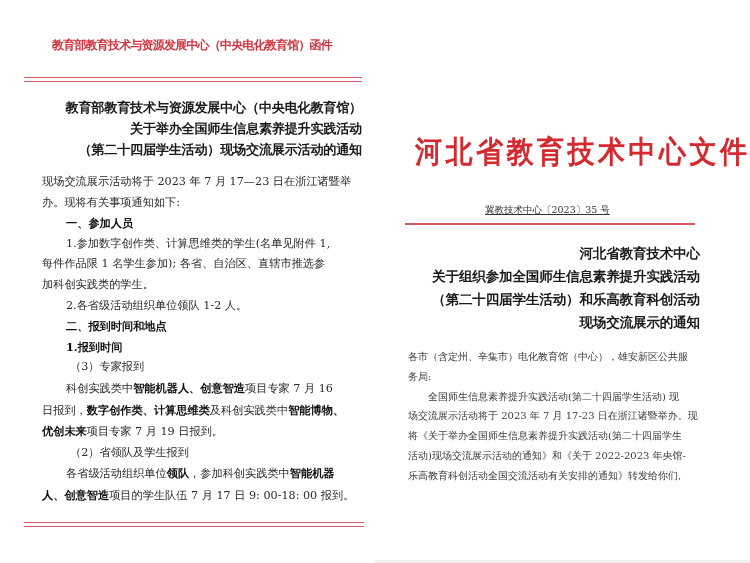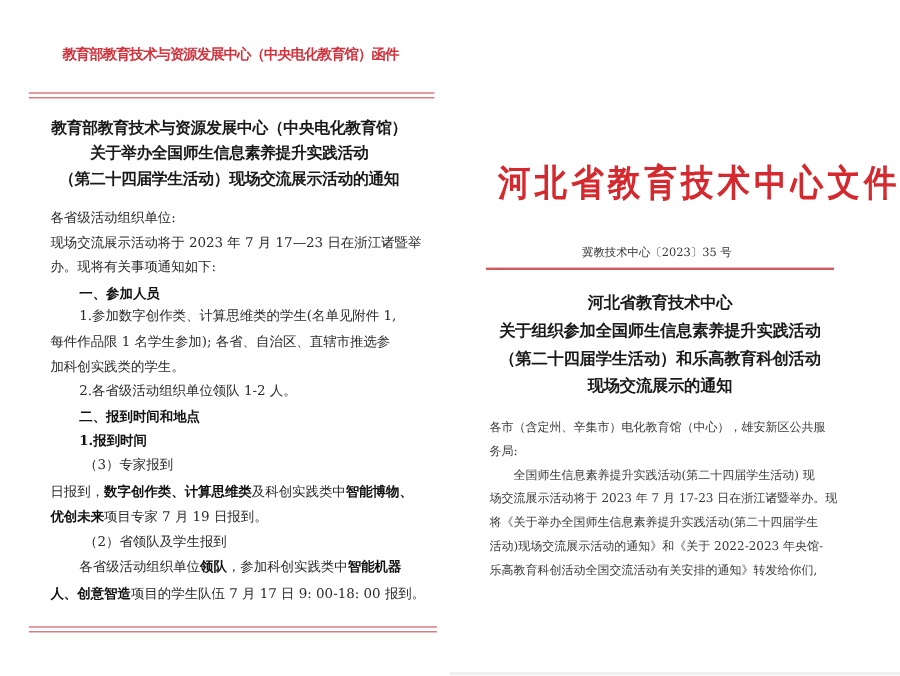--- a/index.html
+++ b/index.html
@@ -57,21 +57,21 @@
       height: 5px;
       border-top: 1.5px solid #d45a64;
       border-bottom: 1.5px solid #d45a64;
       box-sizing: border-box;
     }
     #left-top-rule { top: 77px; left: 24px; width: 338px; }
     #left-bottom-rule { top: 522px; left: 24px; width: 340px; }
 
     .doc-heading {
       position: absolute;
-      text-align: center;
+      text-align: right;
       font-weight: bold;
       color: #1a1a1a;
       white-space: nowrap;
     }
     #left-heading {
       top: 97px;
       left: 20px;
       width: 342px;
       font-size: 13.2px;
       line-height: 21px;
@@ -107,20 +107,21 @@
       transform: scaleY(1.12);
       transform-origin: left top;
     }
     .doc-number {
       position: absolute;
       top: 204px;
       left: 485px;
       font-size: 9.5px;
       color: #333;
       white-space: nowrap;
+      text-decoration: underline;
     }
     .rule-single {
       position: absolute;
       top: 223px;
       left: 405px;
       width: 290px;
       height: 2px;
       background: #d25a5f;
     }
     #right-heading {
@@ -151,31 +152,33 @@
 <div class="lh-title-left">教育部教育技术与资源发展中心（中央电化教育馆）函件</div>
 <div class="rule-double" id="left-top-rule"></div>
 
 <div class="doc-heading" id="left-heading">
   <div>教育部教育技术与资源发展中心（中央电化教育馆）</div>
   <div>关于举办全国师生信息素养提升实践活动</div>
   <div>（第二十四届学生活动）现场交流展示活动的通知</div>
 </div>
 
 <div class="body-text" id="left-body">
-  <div>各省级活动组织单位:</div>
   <div>现场交流展示活动将于 2023 年 7 月 17—23 日在浙江诸暨举</div>
   <div>办。现将有关事项通知如下:</div>
   <div class="indent b">一、参加人员</div>
   <div class="indent">1.参加数字创作类、计算思维类的学生(名单见附件 1,</div>
   <div>每件作品限 1 名学生参加); 各省、自治区、直辖市推选参</div>
   <div>加科创实践类的学生。</div>
   <div class="indent">2.各省级活动组织单位领队 1-2 人。</div>
   <div class="indent b">二、报到时间和地点</div>
   <div class="indent b">1.报到时间</div>
   <div class="indent-s">（3）专家报到</div>
+  <div class="indent">
+    <span>科创实践类中</span><span class="b">智能机器人、创意智造</span><span>项目专家 7 月 16</span>
+  </div>
   <div>
     <span>日报到，</span><span class="b">数字创作类、计算思维类</span><span>及科创实践类中</span><span class="b">智能博物、</span>
   </div>
   <div>
     <span class="b">优创未来</span><span>项目专家 7 月 19 日报到。</span>
   </div>
   <div class="indent-s">（2）省领队及学生报到</div>
   <div class="indent">
     <span>各省级活动组织单位</span><span class="b">领队</span><span>，参加科创实践类中</span><span class="b">智能机器</span>
   </div>

